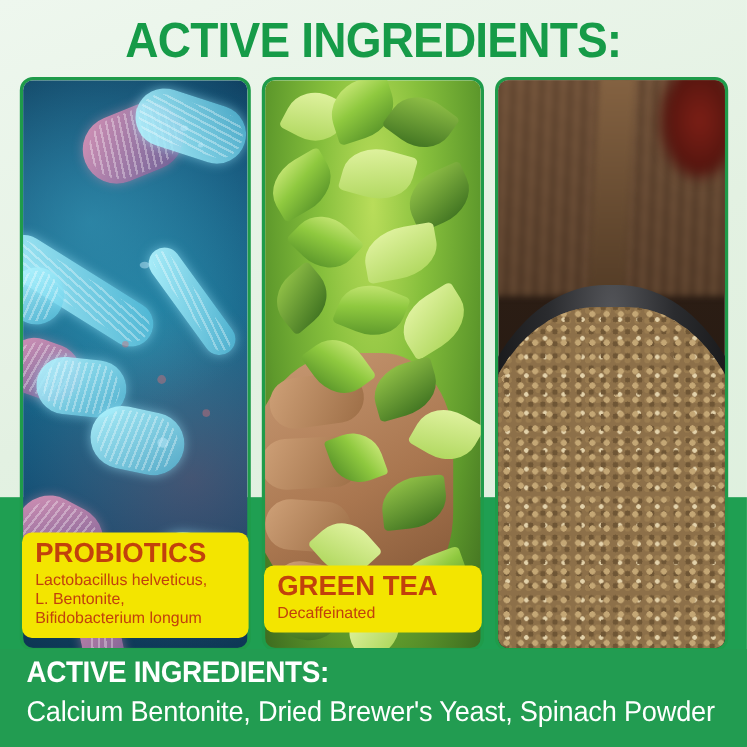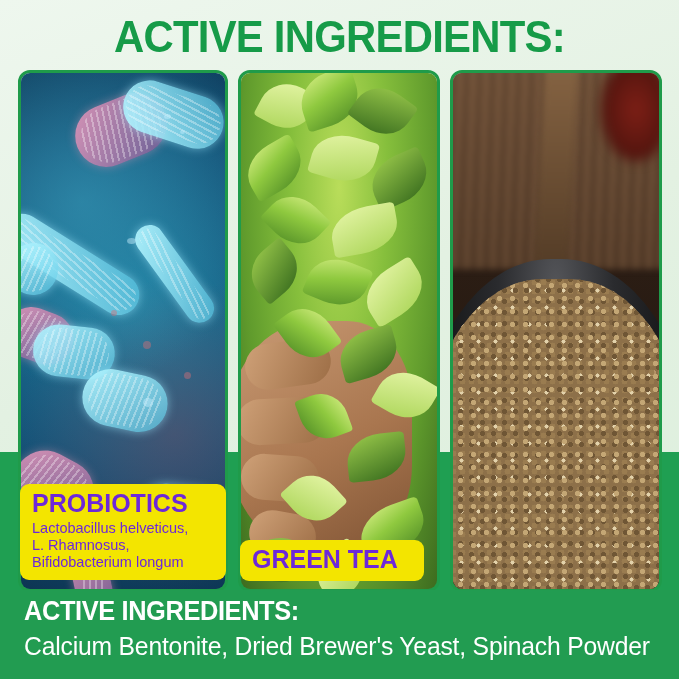--- a/index.html
+++ b/index.html
@@ -213,37 +213,37 @@
     background-position: 0 0, 5px 6px, 8px 3px, 3px 8px;
   }
 
   
   .label-box {
     position: absolute;
     background: #f3e500;
     border-radius: 9px;
     box-sizing: border-box;
     padding: 7px 10px 8px 12px;
-    color: #6d28d9;
+    color: #c2410c;
   }
   .label-title {
     font-weight: bold;
     line-height: 1.02;
   }
   .label-sub {
     line-height: 1.2;
     margin-top: 3px;
   }
   .label-1 {
     left: 20px;  top: 484px;  width: 206px;
   }
   .label-1 .label-title { font-size: 25px; }
   .label-1 .label-sub { font-size: 14.5px; }
   .label-2 {
-    left: 240px; top: 540px;  width: 184px;
+    left: 240px; top: 514px;  width: 198px;
   }
   .label-2 .label-title { font-size: 25px; }
   .label-2 .label-sub { font-size: 14.5px; }
   .label-3 {
     left: 452px; top: 512px;  width: 208px;
   }
   .label-3 .label-title { font-size: 24px; }
 
   
   .footer {
@@ -362,26 +362,27 @@
       </div>
     </div>
 
   </div>
 
   <div class="green-footer-solid"></div>
 
   <div class="label-box label-1">
     <div class="label-title">PROBIOTICS</div>
     <div class="label-sub" style="white-space:pre-line;">Lactobacillus helveticus,
-L. Rhamnosus,
+L. Bentonite,
 Bifidobacterium longum</div>
   </div>
 
   <div class="label-box label-2">
     <div class="label-title">GREEN TEA</div>
+    <div class="label-sub" style="white-space:pre-line;">Decaffeinated</div>
   </div>
 
 
   <div class="footer">
     <div class="footer-head">ACTIVE INGREDIENTS:</div>
     <div class="footer-body">Calcium Bentonite, Dried Brewer's Yeast, Spinach Powder</div>
   </div>
 
 </div>
 

